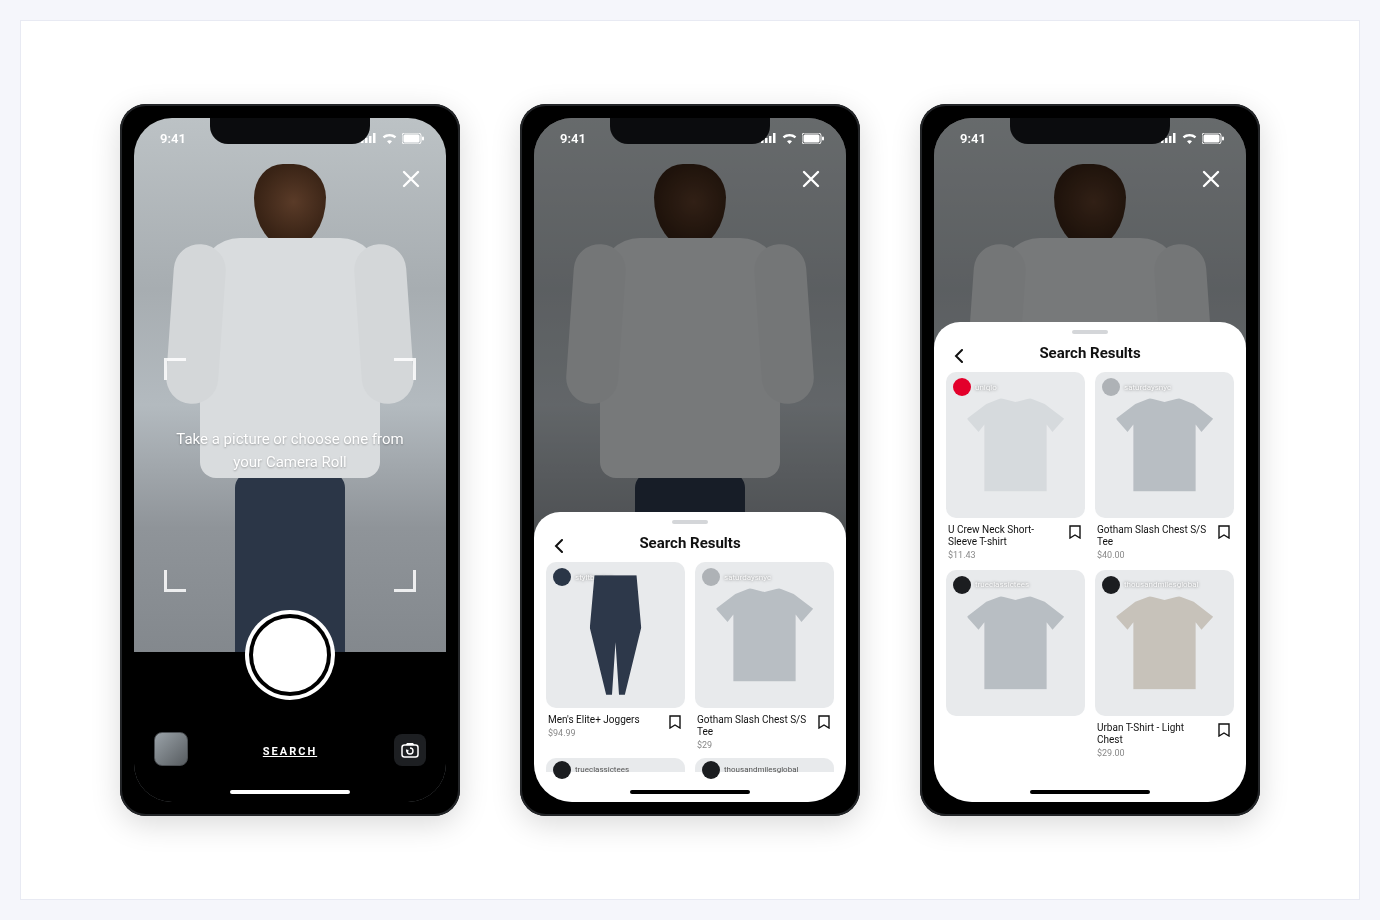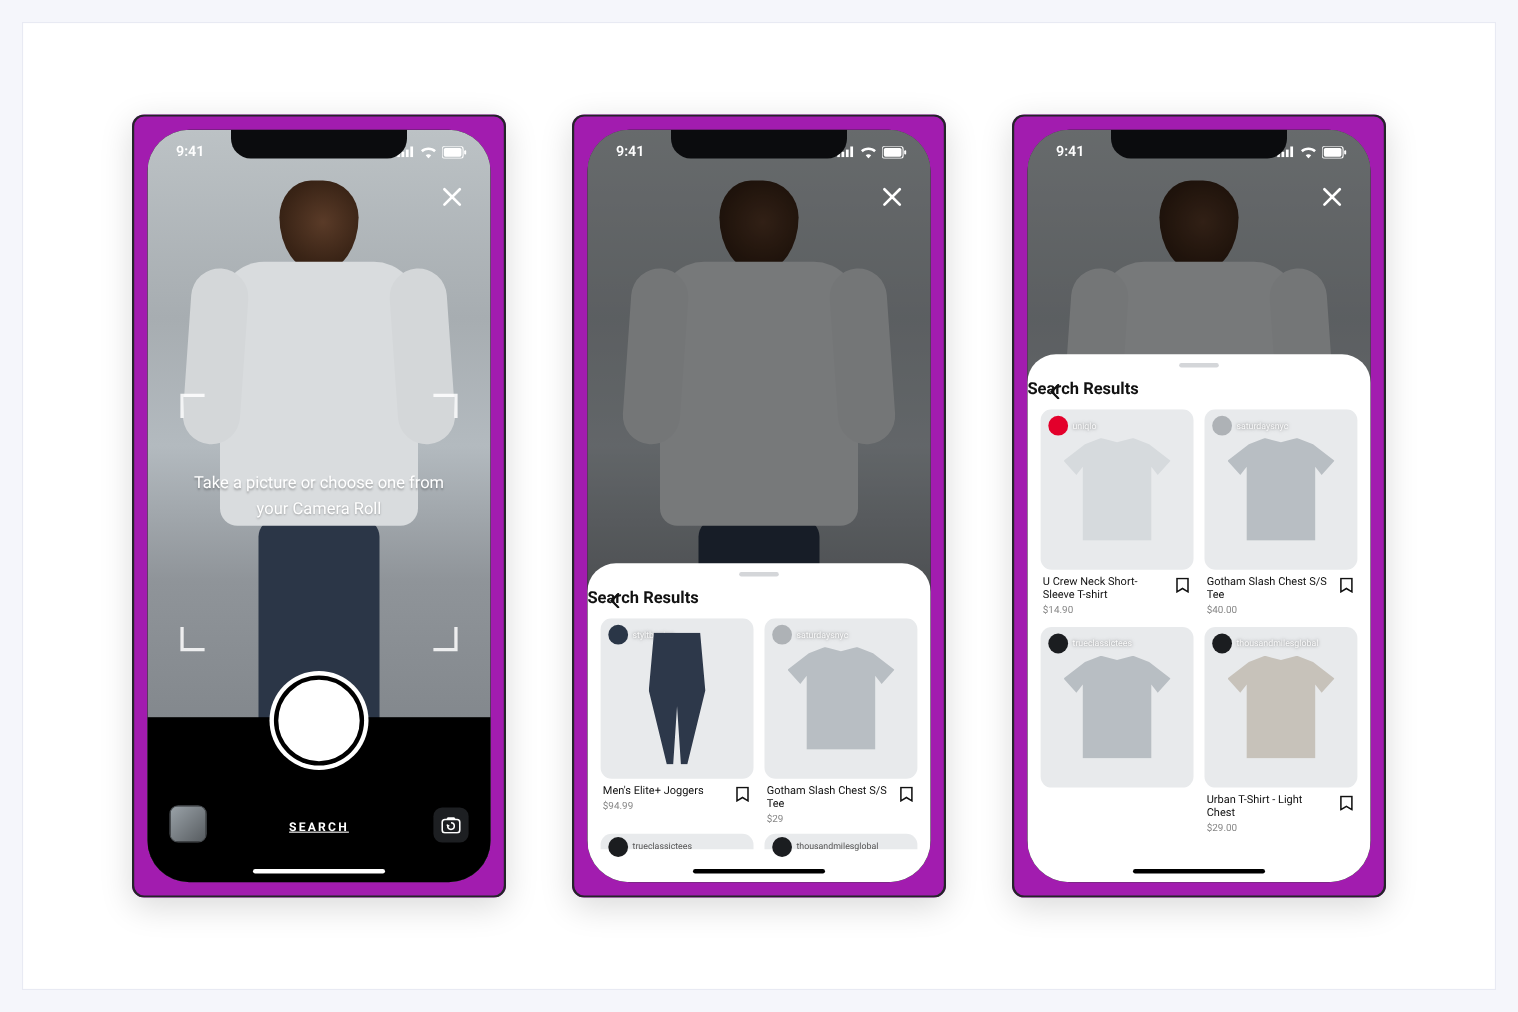--- a/index.html
+++ b/index.html
@@ -18,22 +18,22 @@
     width: 1340px;
     height: 880px;
     display: flex;
     align-items: center;
     justify-content: center;
     gap: 60px;
   }
   .phone {
     width: 340px;
     height: 712px;
-    background: #a21caf;
-    border-radius: 11px;
+    background: #000000;
+    border-radius: 26px;
     position: relative;
     box-shadow: 0 8px 30px rgba(0,0,0,0.15), inset 0 0 0 2px #232528;
     padding: 14px;
   }
   .screen {
     width: 100%;
     height: 100%;
     border-radius: 38px;
     overflow: hidden;
     position: relative;
@@ -172,21 +172,21 @@
     border-top-right-radius: 26px;
     z-index: 35;
     display: flex; flex-direction: column;
   }
   .sheet .grabber {
     width: 36px; height: 4px; border-radius: 3px;
     background: #d4d6d9;
     margin: 8px auto 4px;
   }
   .sheet-header {
-    position: relative; 
+    position: relative; text-align: center;
     font-weight: 700; font-size: 15px;
     padding: 6px 0 10px;
     color:#111;
   }
   .sheet-back {
     position: absolute; left: 12px; top: 4px;
     width: 28px; height: 28px; display:flex;align-items:center;justify-content:center;
   }
   .grid {
     display: grid; grid-template-columns: 1fr 1fr;
@@ -504,21 +504,21 @@
             <div class="thumb">
               <div class="brand-pill">
                   <span class="brand-dot red"></span>
                   <span class="brand-name">uniqlo</span>
                 </div>
               <div class="tee light"></div>
             </div>
             <div class="meta">
               <div>
                   <div class="title">U Crew Neck Short-Sleeve T-shirt</div>
-                  <div class="price">$14.90</div>
+                  <div class="price">$11.43</div>
                 </div>
               <div class="bookmark">
                   <svg width="12" height="14" viewBox="0 0 12 14">
                     <path d="M1 1h10v12l-5-3-5 3V1z" fill="none" stroke="#111" stroke-width="1.4"></path>
                   </svg>
                 </div>
             </div>
           </div>
           <div class="card">
             <div class="thumb">

